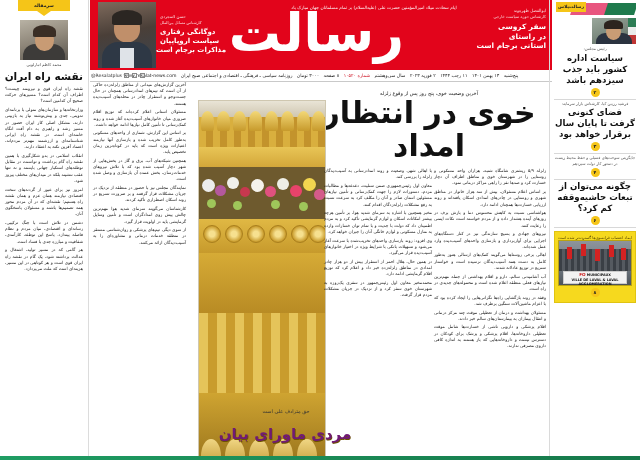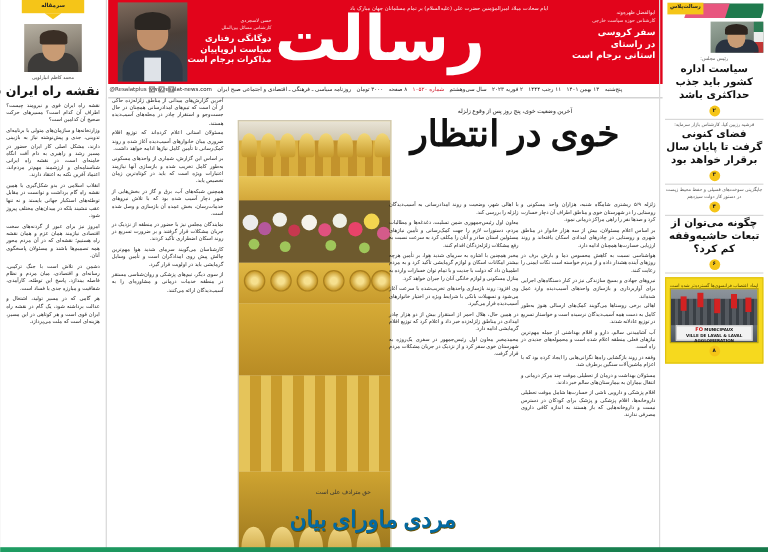--- a/index.html
+++ b/index.html
@@ -89,21 +89,21 @@
   }
   .mast-photo .shirt {
     position: absolute; bottom: 0; left: 22px;
     width: 14px; height: 20px;
     background: #dfe3e8;
   }
   .mast-left-text {
     position: absolute;
     top: 14px; left: 70px;
     width: 66px;
-    text-align: right;
+    text-align: left;
   }
   .mast-left-text .ml-name { color:#fff; font-size: 4px; line-height: 6px; opacity:.9;}
   .mast-left-text .ml-role { color:#fff; font-size: 3.8px; line-height: 6px; opacity:.85; margin-bottom:2px;}
   .mast-left-text .ml-line { color:#fff; font-size: 7px; font-weight: bold; line-height: 9px; white-space: nowrap;}
 
   
   .datestrip {
     position: absolute;
     top: 70px; right: 88px;
     width: 462px; height: 12px;
@@ -192,21 +192,21 @@
     top: 82px; left: 88px;
     width: 102px; height: 378px;
     padding: 0 4px;
     border-left: 1px solid #dcdcdc;
   }
 
   
   .center-wrap {
     position: absolute;
     top: 82px; left: 190px;
-    width: 360px; height: 378px; font-family: Liberation Serif, serif;
+    width: 360px; height: 378px;
   }
   .kicker {
     position: absolute; top: 8px; right: 6px;
     width: 230px;
     font-size: 5px; color:#222; text-align:center; line-height: 7px;
   }
   .main-headline {
     position: absolute; top: 14px; right: 0px;
     width: 242px;
     font-size: 30px; font-weight: bold; color: #111;
@@ -250,24 +250,24 @@
   .arch { position:absolute; bottom:0; width:20px; height:34px;
           border-radius: 50% 50% 0 0; background: linear-gradient(180deg,#f0d684,#b98d22); }
 
   .bottom-kicker {
     position: absolute; bottom: 46px; left: 6px;
     width: 180px; font-size: 5px; color:#333; text-align:center;
   }
   .bottom-headline {
     position: absolute; bottom: 14px; left: 0px;
     width: 190px;
-    font-size: 19px; font-weight: bold;
-    color: #0369a1;
+    font-size: 15px; font-weight: bold;
+    color: #701a75;
     text-shadow: .6px .6px 0 #6b5200;
-    text-align: right; line-height: 24px;
+    text-align: center; line-height: 24px;
     white-space: nowrap;
   }
 
   
   .c-art {
     position: absolute;
     top: 86px; right: 4px;
     width: 112px; height: 300px;
   }
   .c-art2 {
@@ -455,20 +455,21 @@
       <p>کارشناسان می‌گویند سرمای شدید هوا مهم‌ترین چالش پیش روی امدادگران است و تأمین وسایل گرمایشی باید در اولویت قرار گیرد.</p>
       <p>از سوی دیگر، تیم‌های پزشکی و روان‌شناسی مستقر در منطقه خدمات درمانی و مشاوره‌ای را به آسیب‌دیدگان ارائه می‌کنند.</p>
     </div>
   </div>
 
   <div class="center-wrap">
 
     <div class="kicker">آخرین وضعیت خوی، پنج روز پس از وقوع زلزله</div>
     <div class="main-headline">
       <span>خوی در انتظار</span>
+      <span class="l2">امداد</span>
     </div>
 
     <div class="shrine-photo">
       <div class="sh-sky"></div>
       <div class="sh-band1"></div>
       <div class="sh-dome-row">
         <div class="sh-dome" style="left:2px"></div>
         <div class="sh-dome" style="left:18px"></div>
         <div class="sh-dome" style="left:34px"></div>
         <div class="sh-dome" style="left:50px"></div>
@@ -548,21 +549,21 @@
     </div>
 
     <div>
       <div class="sb-photo">
         <div class="flag"></div>
         <div class="body"></div>
         <div class="face"></div>
         <div class="hair"></div>
       </div>
       <div class="sb-role">رئیس مجلس:</div>
-      <div class="sb-head">سیاست اداره کشور باید جذب حداکثری باشد</div>
+      <div class="sb-head">سیاست اداره کشور باید جذب سیزدهم باشد</div>
       <div class="pagemark">۲</div>
     </div>
     <div class="hr-thin"></div>
 
     <div>
       <div class="sb-sub">فرشید رزبین کیا، کارشناس بازار سرمایه:</div>
       <div class="sb-head">فضای کنونی گرفت تا پایان سال برقرار خواهد بود</div>
       <div class="pagemark">۳</div>
     </div>
     <div class="hr-thin"></div>

